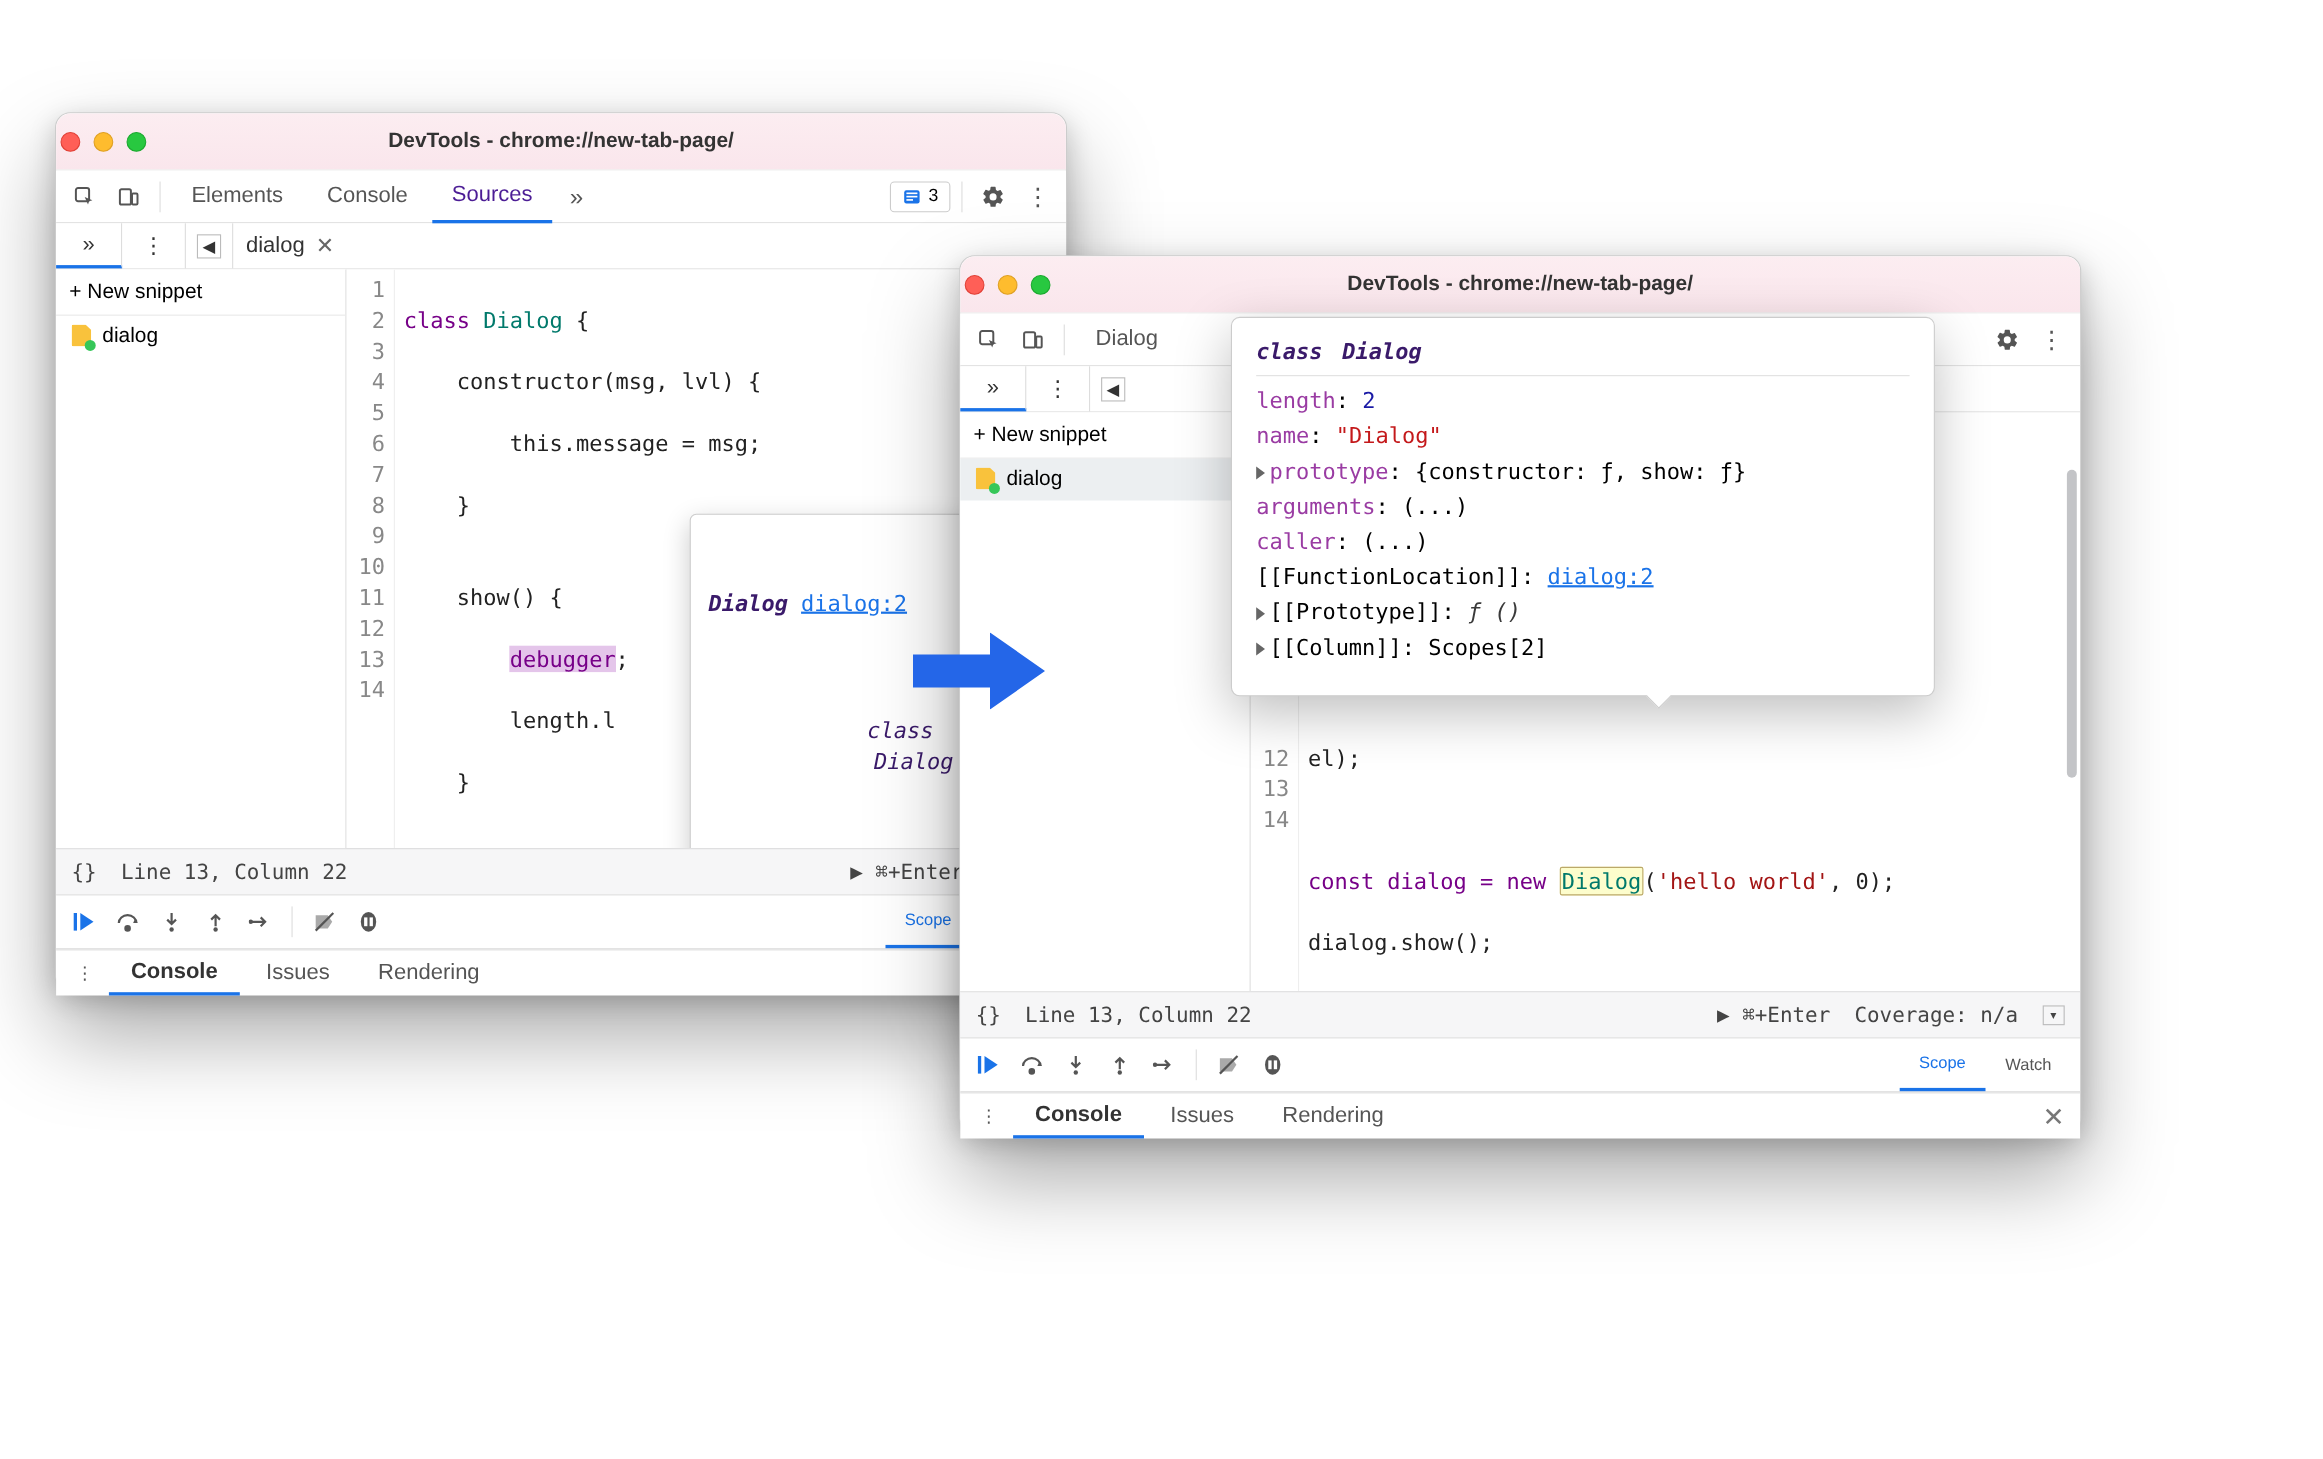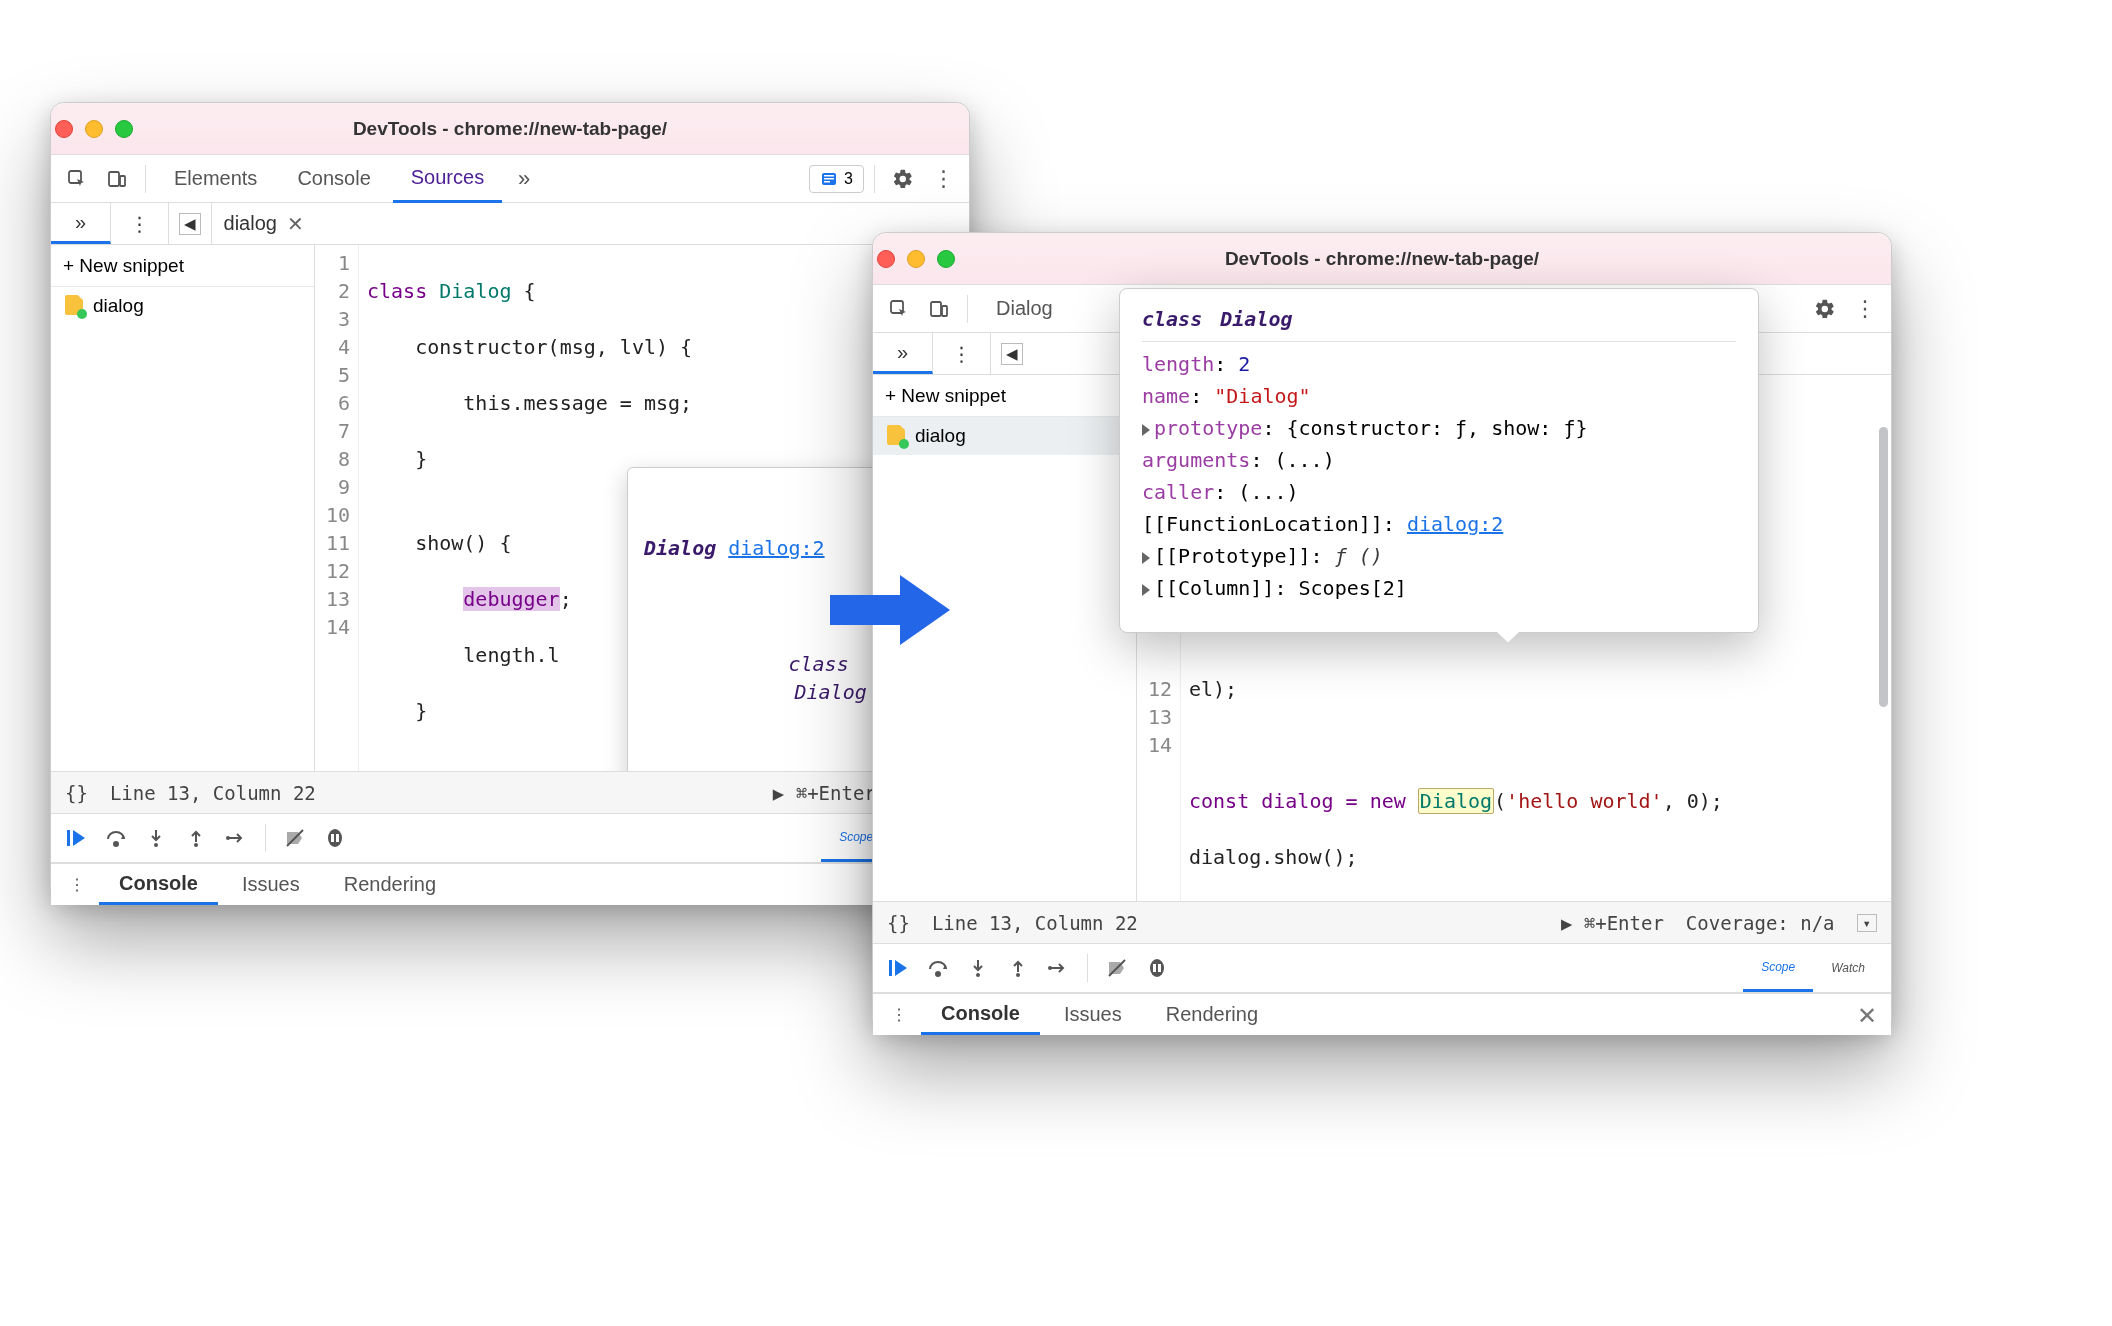--- a/index.html
+++ b/index.html
@@ -269,24 +269,23 @@
   .scope-tabs {
     margin-left: auto;
     display: flex;
     align-items: stretch;
     height: 100%;
   }
   .scope-tab {
     padding: 0 18px;
     display: flex;
     align-items: center;
-    font-size: 12px;
+    font-size: 15px;
     color: #555;
     cursor: pointer;
-    font-style: italic;
   }
   .scope-tab.active { color: #1a73e8; border-bottom: 3px solid #1a73e8; }
   .drawer {
     height: 42px;
     display: flex;
     align-items: center;
     border-top: 1px solid #ddd;
     background: #fff;
     padding: 0 8px;
     gap: 4px;

